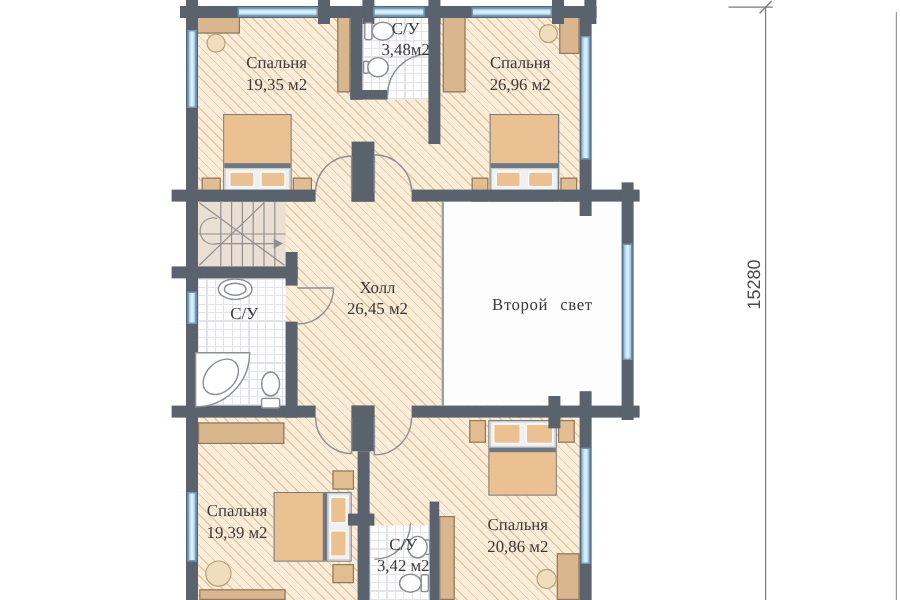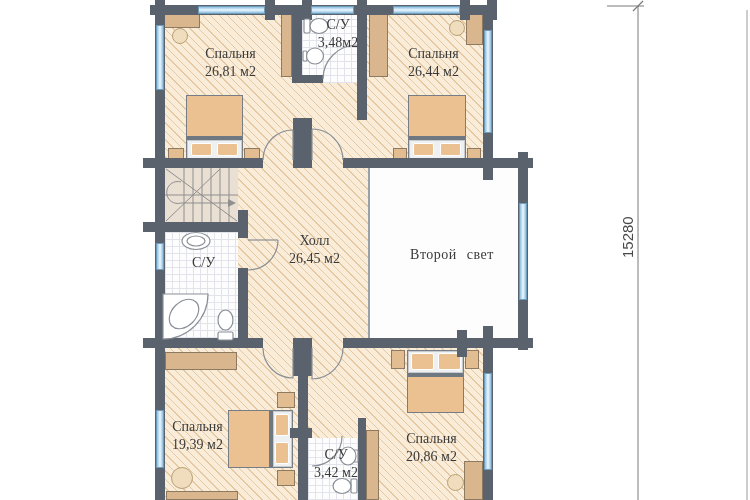--- a/index.html
+++ b/index.html
@@ -197,29 +197,29 @@
       <line x1="638" y1="6" x2="638" y2="500" stroke="#7a7a7a" stroke-width="1"></line>
       <line x1="607" y1="6" x2="644" y2="6" stroke="#7a7a7a" stroke-width="1"></line>
       <line x1="633" y1="11" x2="643" y2="1" stroke="#7a7a7a" stroke-width="1.2"></line>
       <text class="dim-text" transform="translate(633,258) rotate(-90)">15280</text>
       <line x1="747" y1="10" x2="747" y2="500" stroke="#9a9a9a" stroke-width="1"></line>
     </g>
   </svg>
 
   <div class="room-label" style="left:183px;top:45px;width:95px;">
     <span class="nm">Спальня</span>
-    <span class="nm">26,81 м2</span>
+    <span class="nm">19,35 м2</span>
   </div>
   <div class="room-label" style="left:303px;top:16px;width:70px;">
     <span class="nm">С/У</span>
     <span class="nm">3,48м2</span>
   </div>
   <div class="room-label" style="left:386px;top:45px;width:95px;">
     <span class="nm">Спальня</span>
-    <span class="nm">26,44 м2</span>
+    <span class="nm">26,96 м2</span>
   </div>
   <div class="room-label" style="left:267px;top:232px;width:95px;">
     <span class="nm">Холл</span>
     <span class="nm">26,45 м2</span>
   </div>
   <div class="room-label" style="left:156px;top:254px;width:95px;">
     <span class="nm">С/У</span>
   </div>
   <div class="room-label void-label" style="left:368px;top:246px;width:168px;">
     <span class="nm">Второй свет</span>

